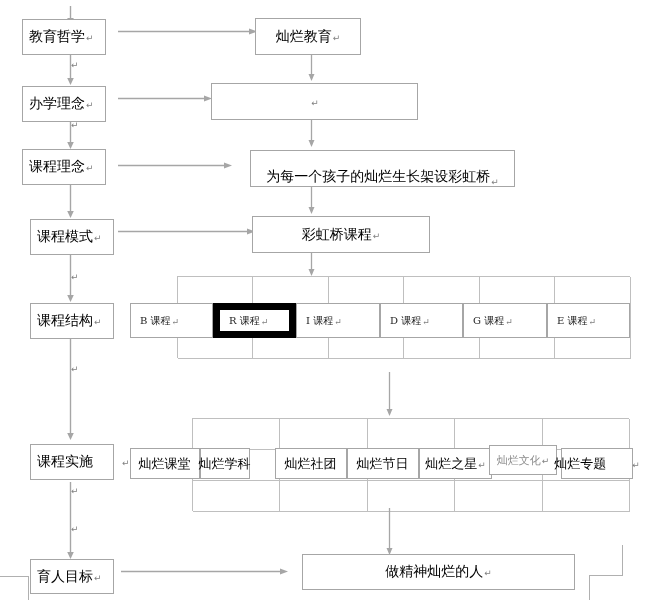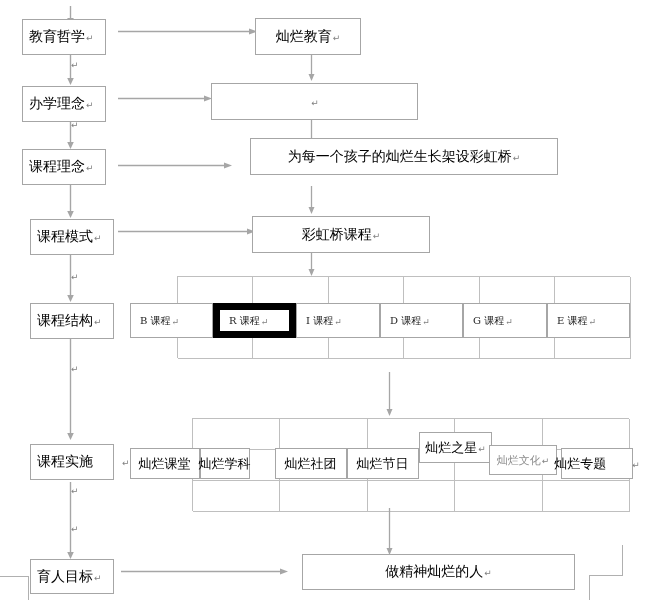--- a/index.html
+++ b/index.html
@@ -333,21 +333,21 @@
 
   <div class="box rbox" style="left:255px;top:18px;width:106px;">
     <span class="txt cjk">灿烂教育</span>
       <span class="pil">↵</span>
   </div>
 
   <div class="box rbox" style="left:211px;top:83px;width:207px;">
       <span class="pil">↵</span>
   </div>
 
-  <div class="box rbox" style="left:250px;top:138px;width:308px;">
+  <div class="box rbox" style="left:250px;top:150px;width:265px;align-items:flex-end;">
     <span class="txt cjk">为每一个孩子的灿烂生长架设彩虹桥</span>
       <span class="pil">↵</span>
   </div>
 
   <div class="box rbox" style="left:252px;top:216px;width:178px;">
     <span class="txt cjk">彩虹桥课程</span>
       <span class="pil">↵</span>
   </div>
 
   <div class="box rbox" style="left:302px;top:554px;width:273px;height:36px;">
@@ -398,21 +398,21 @@
   <div class="box ichip" style="left:275px;top:448px;width:72px;">
     <span class="txt cjk">灿烂社团</span>
       <span class="pil"></span>
   </div>
 
   <div class="box ichip" style="left:347px;top:448px;width:72px;">
     <span class="txt cjk">灿烂节日</span>
       <span class="pil"></span>
   </div>
 
-  <div class="box ichip" style="left:419px;top:432px;width:73px;">
+  <div class="box ichip" style="left:419px;top:448px;width:73px;">
     <span class="txt cjk">灿烂之星</span>
       <span class="pil">↵</span>
   </div>
 
   <div class="box ichip faint" style="left:489px;top:445px;width:68px;height:30px;">
     <span class="txt cjk">灿烂文化</span>
       <span class="pil">↵</span>
   </div>
 
   <div class="box ichip" style="left:561px;top:448px;width:72px;gap:25px;">

